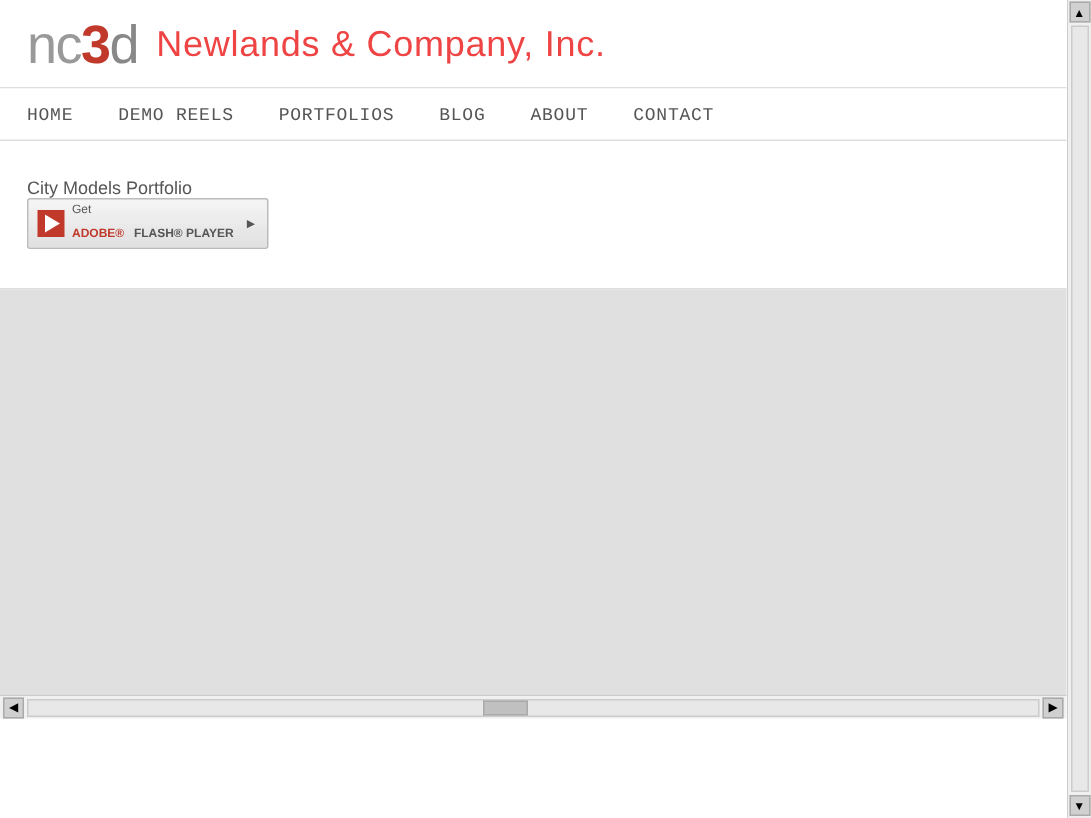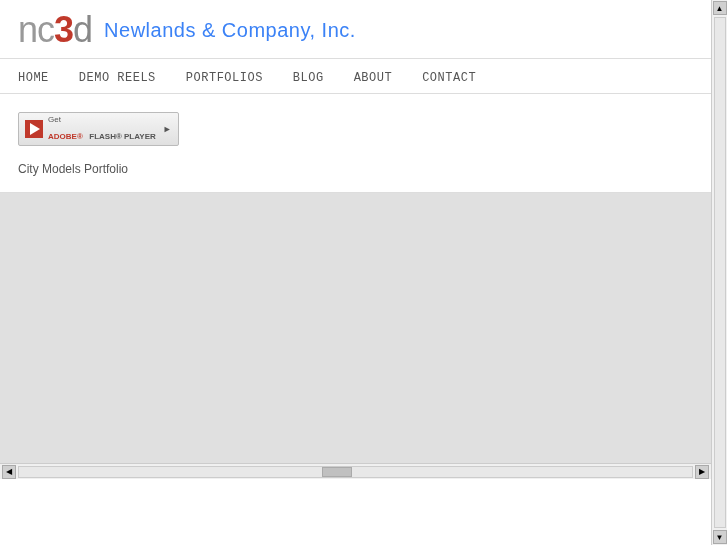--- a/index.html
+++ b/index.html
@@ -48,22 +48,22 @@
       color: #c0392b;
       font-weight: bold;
     }
 
     #logo-nc3d .d {
       color: #888;
       font-weight: 300;
     }
 
     #logo-company-name {
-      font-size: 20px;
-      color: #3b82f6;
+      font-size: 24px;
+      color: #ef4444;
       font-weight: 300;
       letter-spacing: 0.5px;
     }
 
     
     #navbar {
       background: #ffffff;
       border-bottom: 1px solid #ddd;
       padding: 0 18px;
       display: flex;
@@ -320,37 +320,37 @@
       <li>
         <a href="#">ABOUT</a>
       </li>
       <li>
         <a href="#">CONTACT</a>
       </li>
     </ul>
   </nav>
 
   <div id="main-content">
+    
+    <div id="portfolio-label">City Models Portfolio</div>
+
     
     <div id="flash-badge">
       <div id="flash-icon">
         <div id="flash-icon-inner"></div>
       </div>
       <div id="flash-text">
         <span id="flash-get">Get</span>
         <div id="flash-name-line">
           <span id="flash-adobe">ADOBE®</span>&nbsp;
           <span id="flash-player">FLASH® PLAYER</span>
         </div>
       </div>
       <span id="flash-badge-arrow">►</span>
     </div>
-
-    
-    <div id="portfolio-label">City Models Portfolio</div>
   </div>
 
   <hr id="content-divider">
 
   <div id="gray-section"></div>
 
   <div id="bottom-scrollbar">
     <div id="scrollbar-left-arrow">◀</div>
     <div id="scrollbar-track">
       <div id="scrollbar-thumb"></div>

